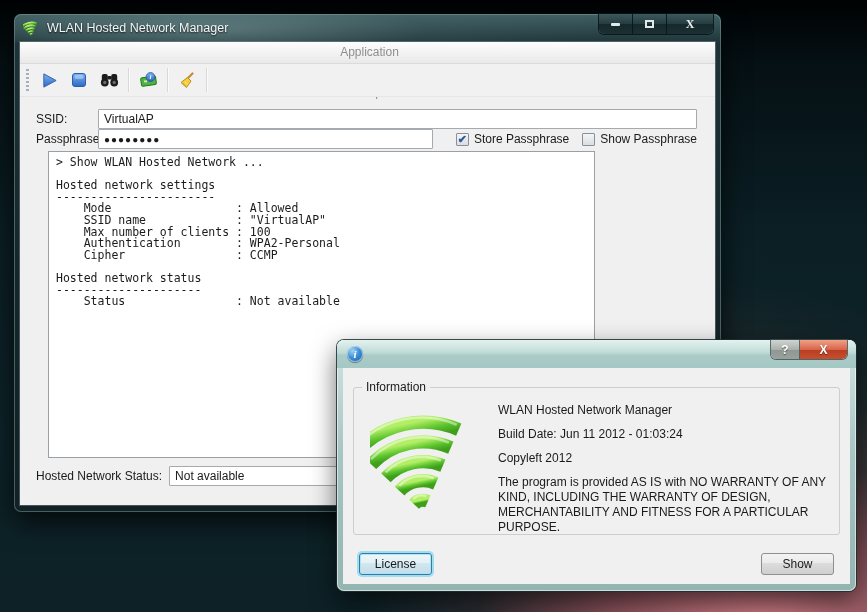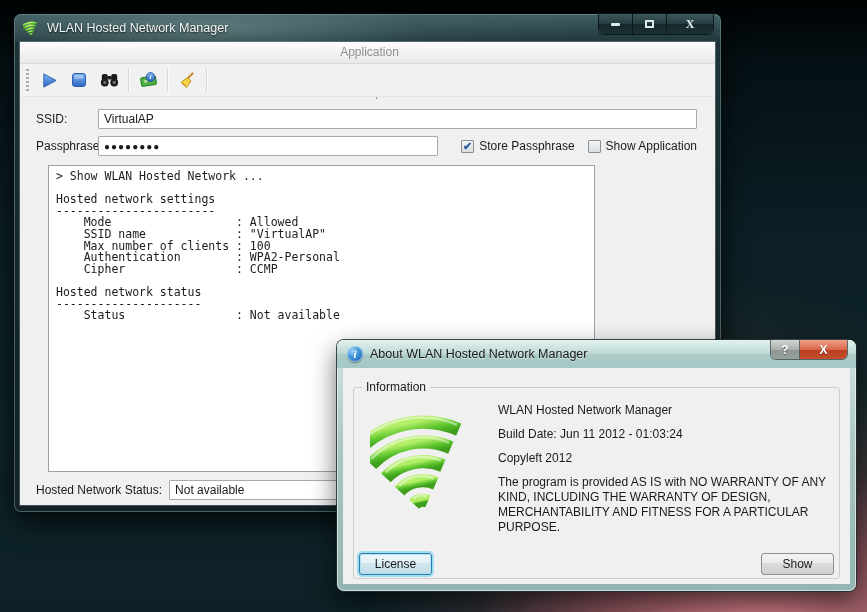--- a/index.html
+++ b/index.html
@@ -74,21 +74,21 @@
     border-bottom:1px solid #e6e6e6;
   }
   .drag-handle {
     width:3px; height:22px; margin:0 5px 0 2px;
     background:repeating-linear-gradient(180deg,#a9b0b4 0 2px, transparent 2px 4px);
   }
   .tool-btn { width:26px; height:26px; display:flex; align-items:center; justify-content:center; margin:0 2px; border-radius:3px; }
   .tool-sep { width:1px; height:24px; background:#d8d8d8; box-shadow:1px 0 0 #fbfbfb; margin:0 4px; }
 
   .form-area { padding:12px 18px 0 16px; }
-  .form-row { display:flex; align-items:center; margin-bottom:7px; }
+  .form-row { display:flex; align-items:center; }
   .form-row .lbl { width:62px; font-size:12px; color:#1a1a1a; }
   .ssid-input { flex:1; }
   .pass-input { width:390px; font-size:10px; letter-spacing:1px; }
   .checkbox-group { display:flex; align-items:center; margin-left:10px; }
   .checkbox { display:flex; align-items:center; margin-left:13px; }
   .cb-box {
     width:13px; height:13px; border:1px solid #8a9097; border-radius:1px;
     background:linear-gradient(180deg,#f4f4f4,#d9dee2);
     display:flex; align-items:center; justify-content:center;
     font-size:11px; line-height:1; color:#2d5c9e; font-weight:bold;
@@ -144,21 +144,21 @@
     background:linear-gradient(180deg,#cfd4d1 0%,#aab1ad 50%,#8f9792 52%,#9aa19c 100%);
     border-right:1px solid rgba(70,80,82,0.8); cursor:default;
     color:#ffffff; font-weight:bold; font-size:12px; text-shadow:0 1px 1px rgba(0,0,0,0.5);
   }
   .dlg-btn.red {
     width:47px; border-right:none;
     background:linear-gradient(180deg,#f0a088 0%,#d9664a 50%,#bb3d22 52%,#c4502f 100%);
   }
   .dlg-body { margin:0 6px 7px 6px; height:216px; background:#f0f0f0; position:relative; }
   .groupbox {
-    position:absolute; left:10px; right:10px; top:19px; height:192px;
+    position:absolute; left:10px; right:10px; top:19px; height:148px;
     border:1px solid #cdcdcd; border-radius:3px;
   }
   .groupbox-label {
     position:absolute; top:-8px; left:8px; background:#f0f0f0; padding:0 4px;
     font-size:12px; color:#1a1a1a;
   }
   .group-inner { display:flex; padding:12px 12px 8px 16px; height:100%; }
   .logo-wrap { width:110px; display:flex; align-items:flex-start; }
   .about-text { margin-left:22px; padding-top:3px; font-size:12px; color:#1a1a1a; }
   .about-text .line { margin-bottom:10px; }
@@ -276,21 +276,21 @@
         <div class="textbox pass-input">
             <span>●●●●●●●●</span>
           </div>
         <div class="checkbox-group">
           <div class="checkbox">
             <span class="cb-box">✔</span>
             <span class="cb-label">Store Passphrase</span>
           </div>
           <div class="checkbox">
             <span class="cb-box"></span>
-            <span class="cb-label">Show Application</span>
+            <span class="cb-label">Show Passphrase</span>
           </div>
         </div>
       </div>
     </div>
 
     <div class="content-row">
       <div class="console">
         <pre>&gt; Show WLAN Hosted Network ...
 
 Hosted network settings
@@ -312,21 +312,20 @@
       <div class="textbox status-field">
           <span>Not available</span>
         </div>
     </div>
   </div>
 </div>
 
 <div class="about-dialog">
   <div class="dlg-titlebar">
     <span class="info-circle">i</span>
-    <span class="dlg-title">About WLAN Hosted Network Manager</span>
     <div class="dlg-controls">
       <div class="dlg-btn">?</div>
       <div class="dlg-btn red">X</div>
     </div>
   </div>
 
   <div class="dlg-body">
     <div class="groupbox">
       <span class="groupbox-label">Information</span>
       <div class="group-inner">

